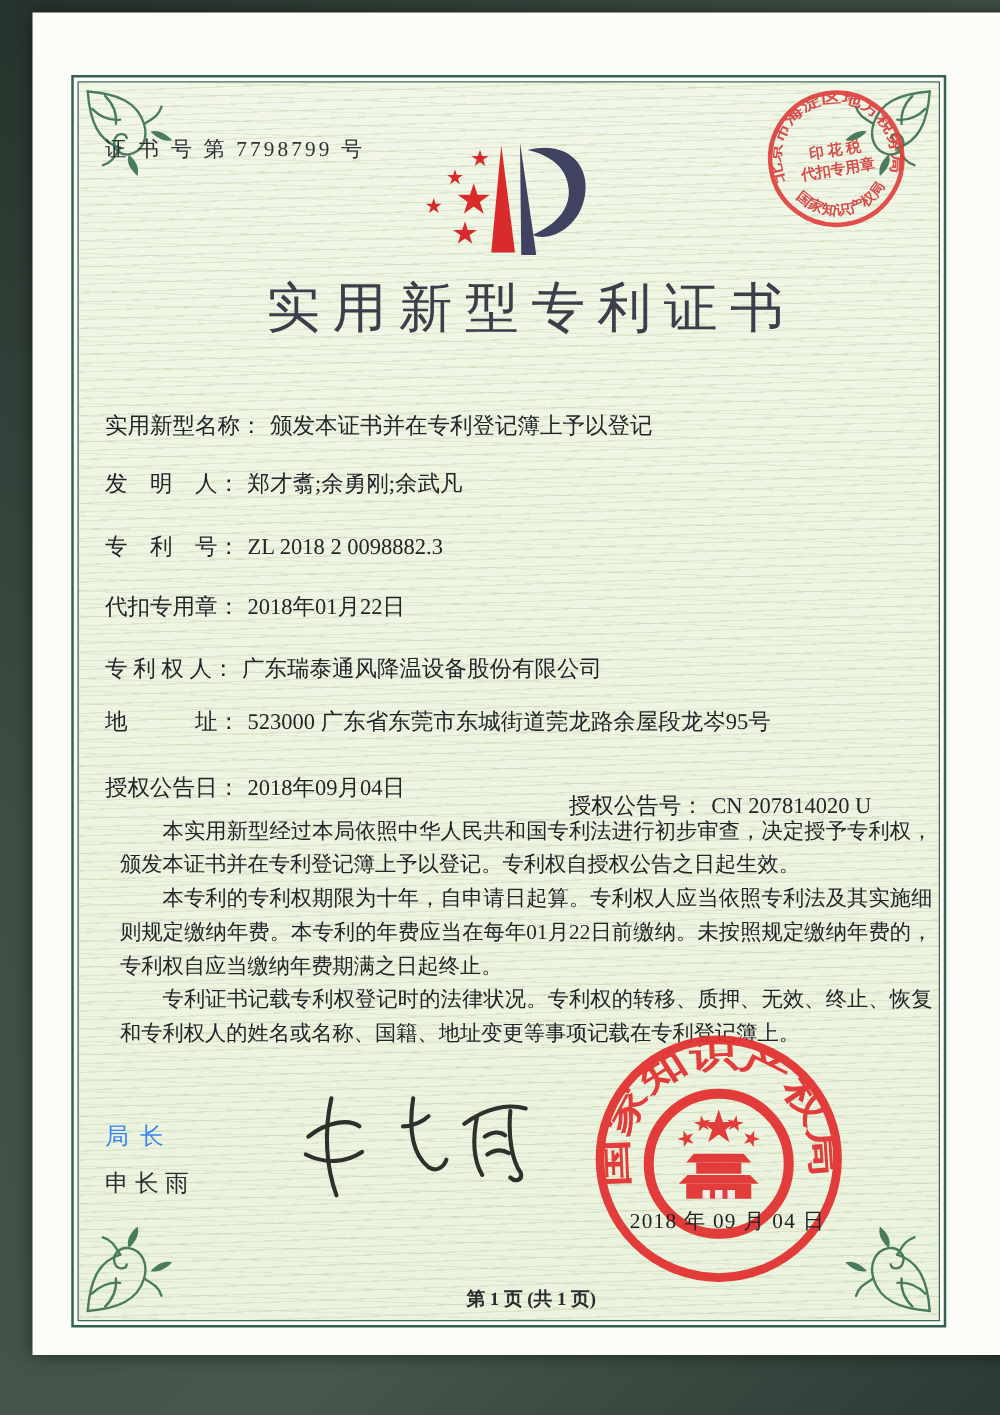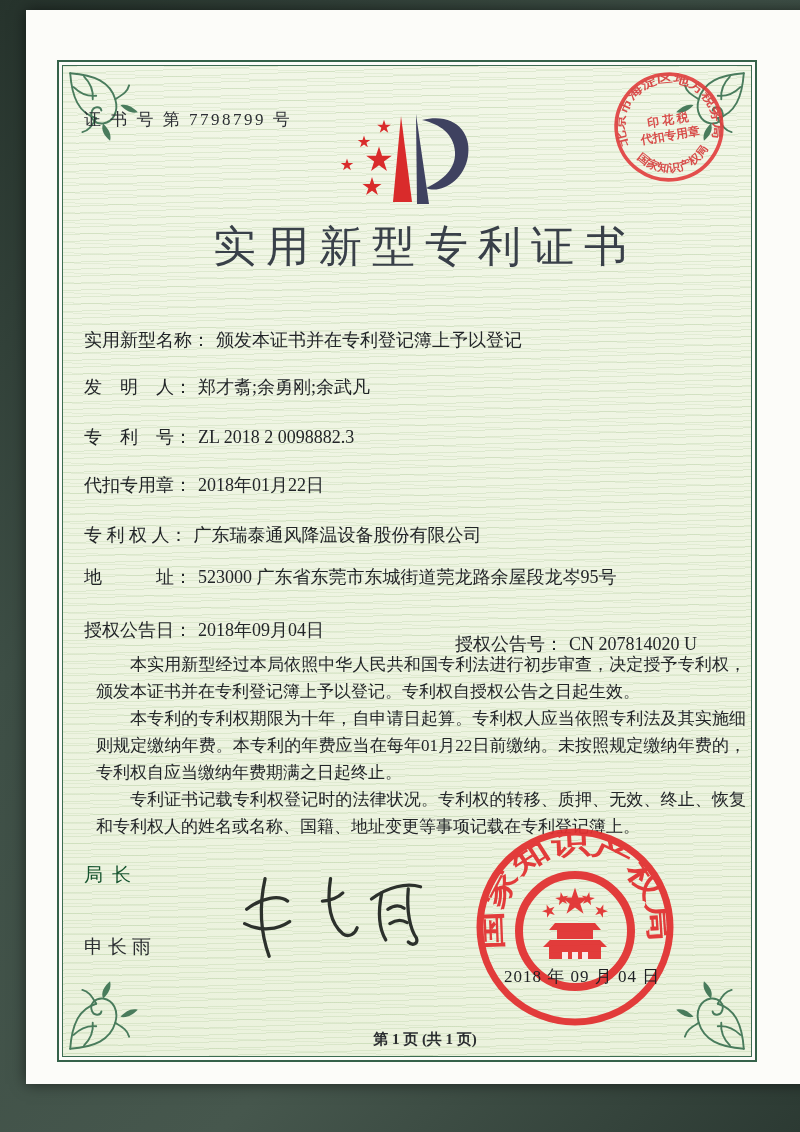--- a/index.html
+++ b/index.html
@@ -34,21 +34,21 @@
   .title{
     position:absolute;left:0;top:208px;width:100%;text-align:center;
     font-size:43px;letter-spacing:10px;color:#394049;font-weight:400;
   }
   .row{position:absolute;left:58px;width:662px;font-size:18px;color:#222528;white-space:nowrap;}
   .row .lab{display:inline-block;}
   .row .val{display:inline-block;margin-left:6px;}
   .row .pair2{position:absolute;left:371px;top:0;margin-top:14px;}
   .paras{position:absolute;left:70px;top:641px;width:650px;font-size:17px;line-height:27px;text-align:justify;color:#222528;}
   .paras p{margin:0;text-indent:2em;}
-  .signer-title{position:absolute;left:58px;top:852px;font-size:19px;letter-spacing:9px;color:#14532d;}
+  .signer-title{position:absolute;left:58px;top:886px;font-size:19px;letter-spacing:9px;color:#3b82f6;}
   .signer-name{position:absolute;left:58px;top:924px;font-size:19px;letter-spacing:5px;color:#2a2d30;}
   .signature{position:absolute;left:190px;top:860px;width:225px;height:98px;}
   .agency-seal{position:absolute;left:447px;top:815px;width:204px;height:204px;opacity:.93;}
   .seal-date{position:absolute;left:456px;top:955px;width:200px;text-align:center;font-size:17px;letter-spacing:1px;color:#1d2023;z-index:5;}
   .footer{position:absolute;left:0;top:1020px;width:100%;text-align:center;font-size:15px;color:#2a2d30;font-weight:bold;}
   .tax-stamp{position:absolute;left:586px;top:60px;width:114px;height:114px;transform:rotate(-9deg);opacity:.9;}
   .defs-holder{position:absolute;width:0;height:0;}
 </style>
 </head>
 <body>

